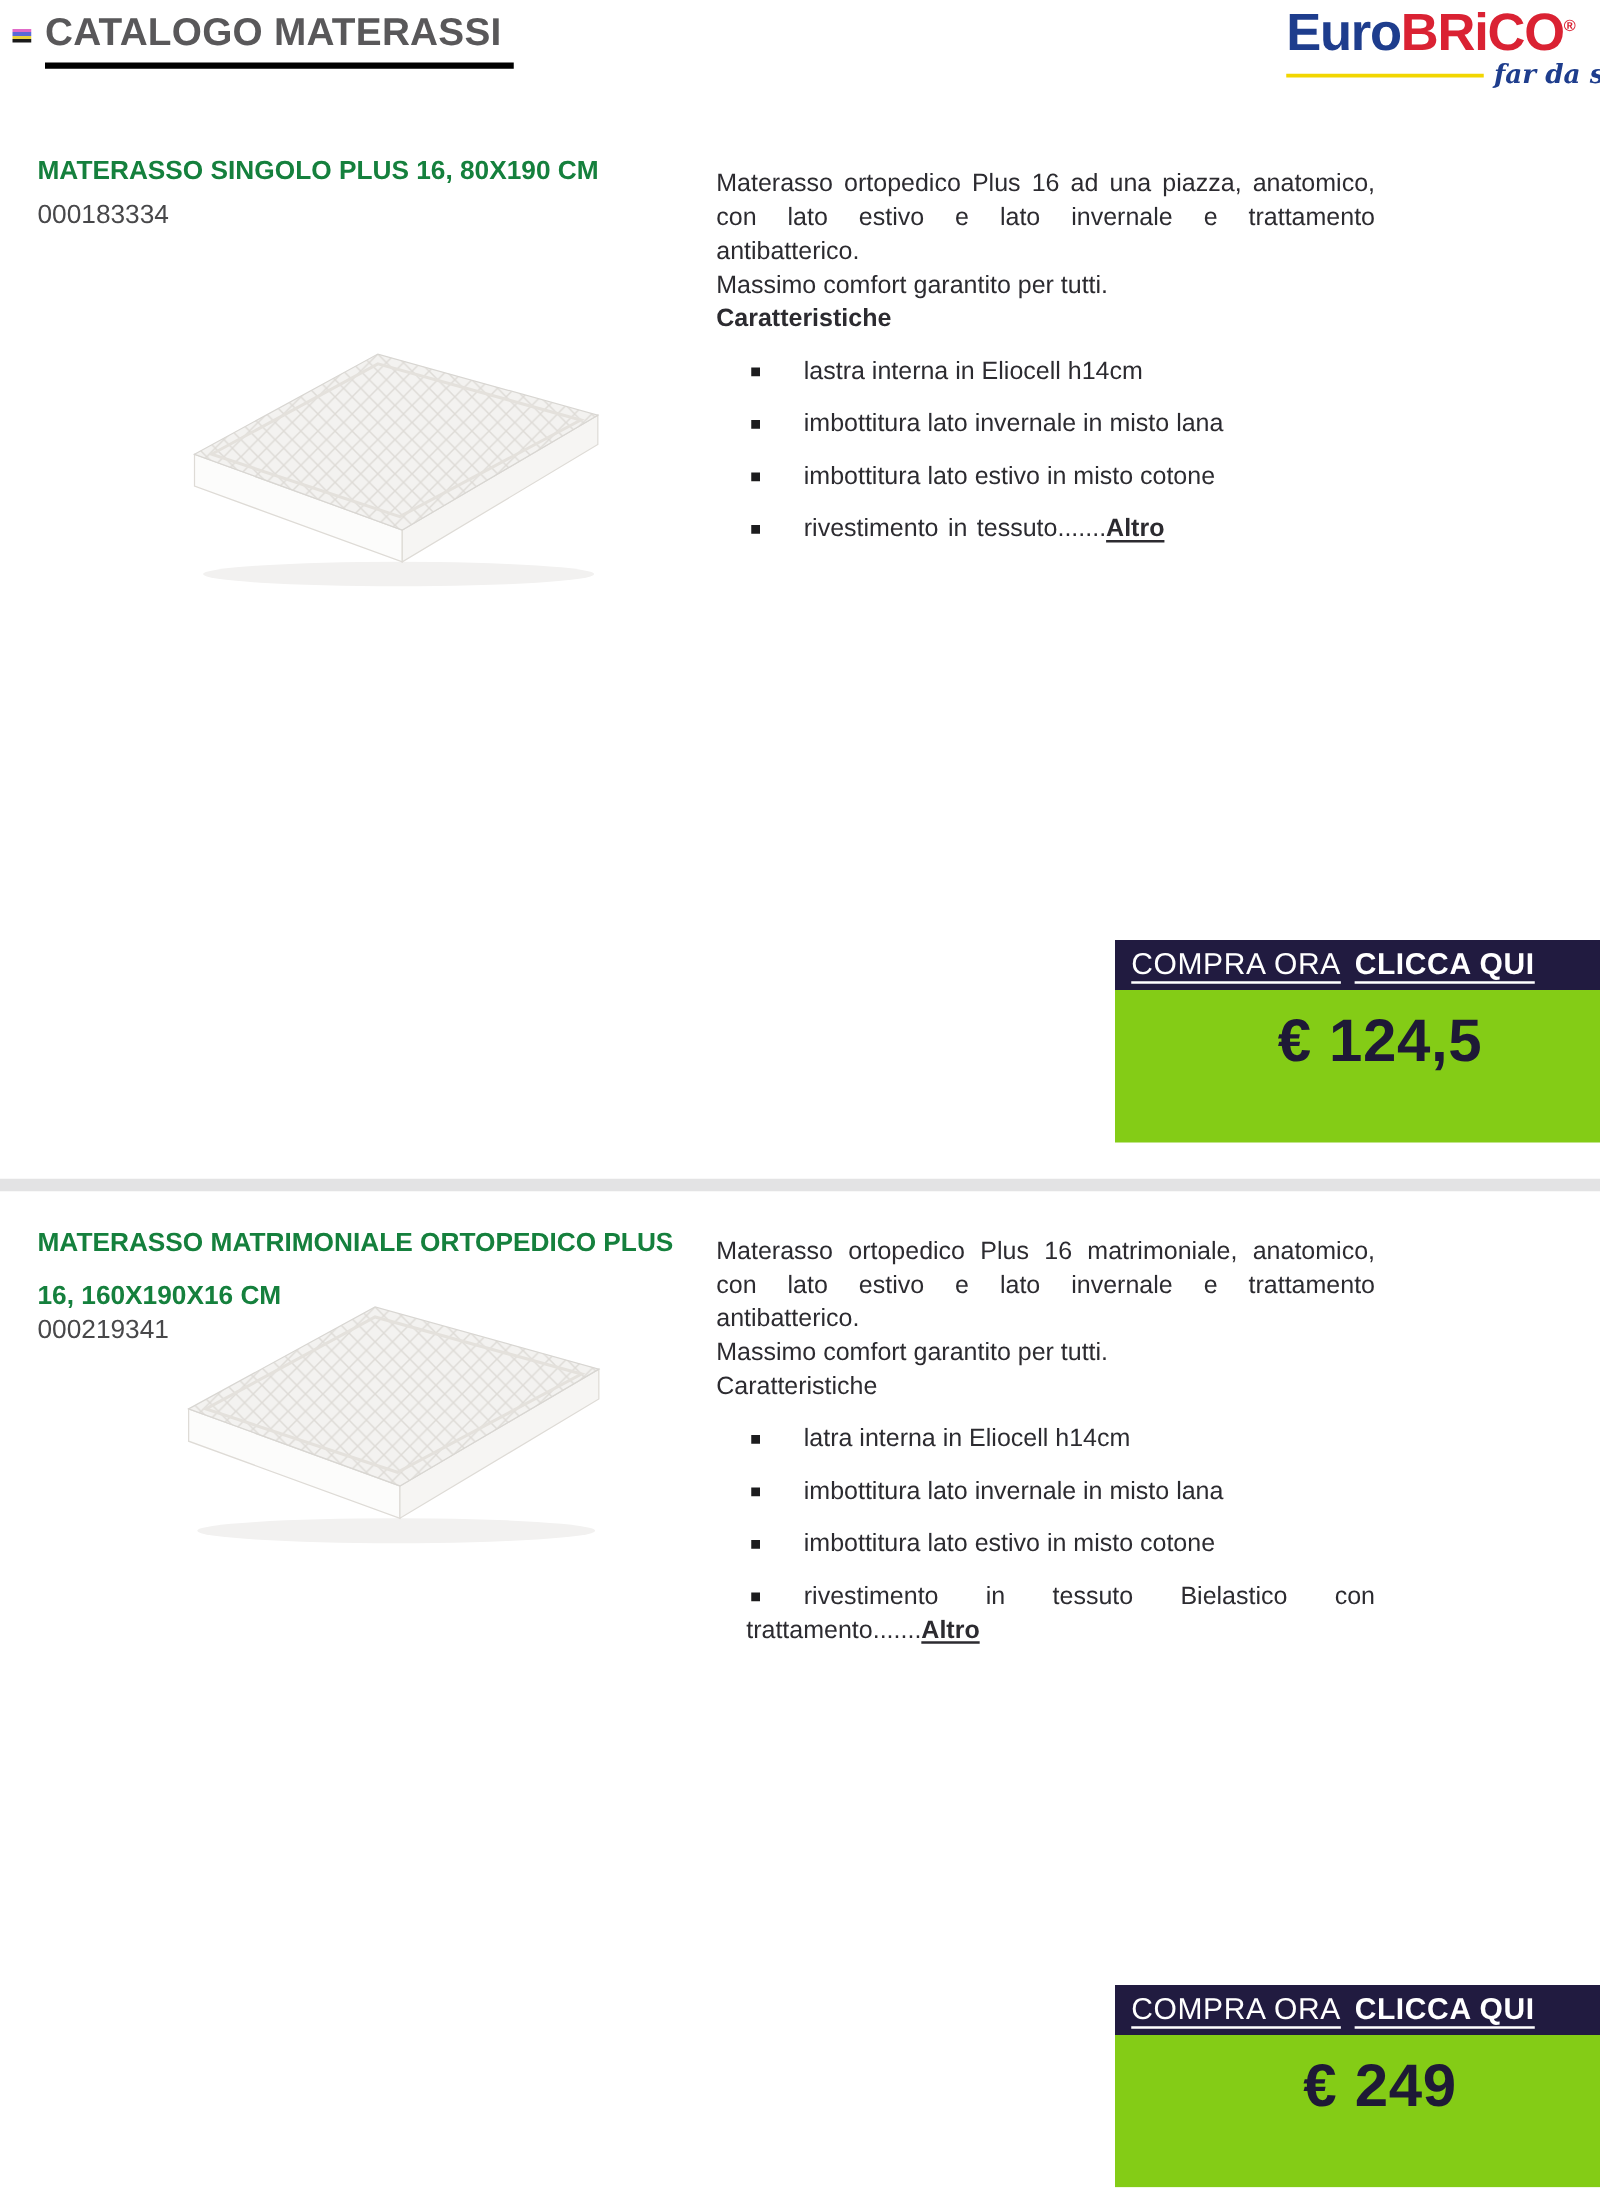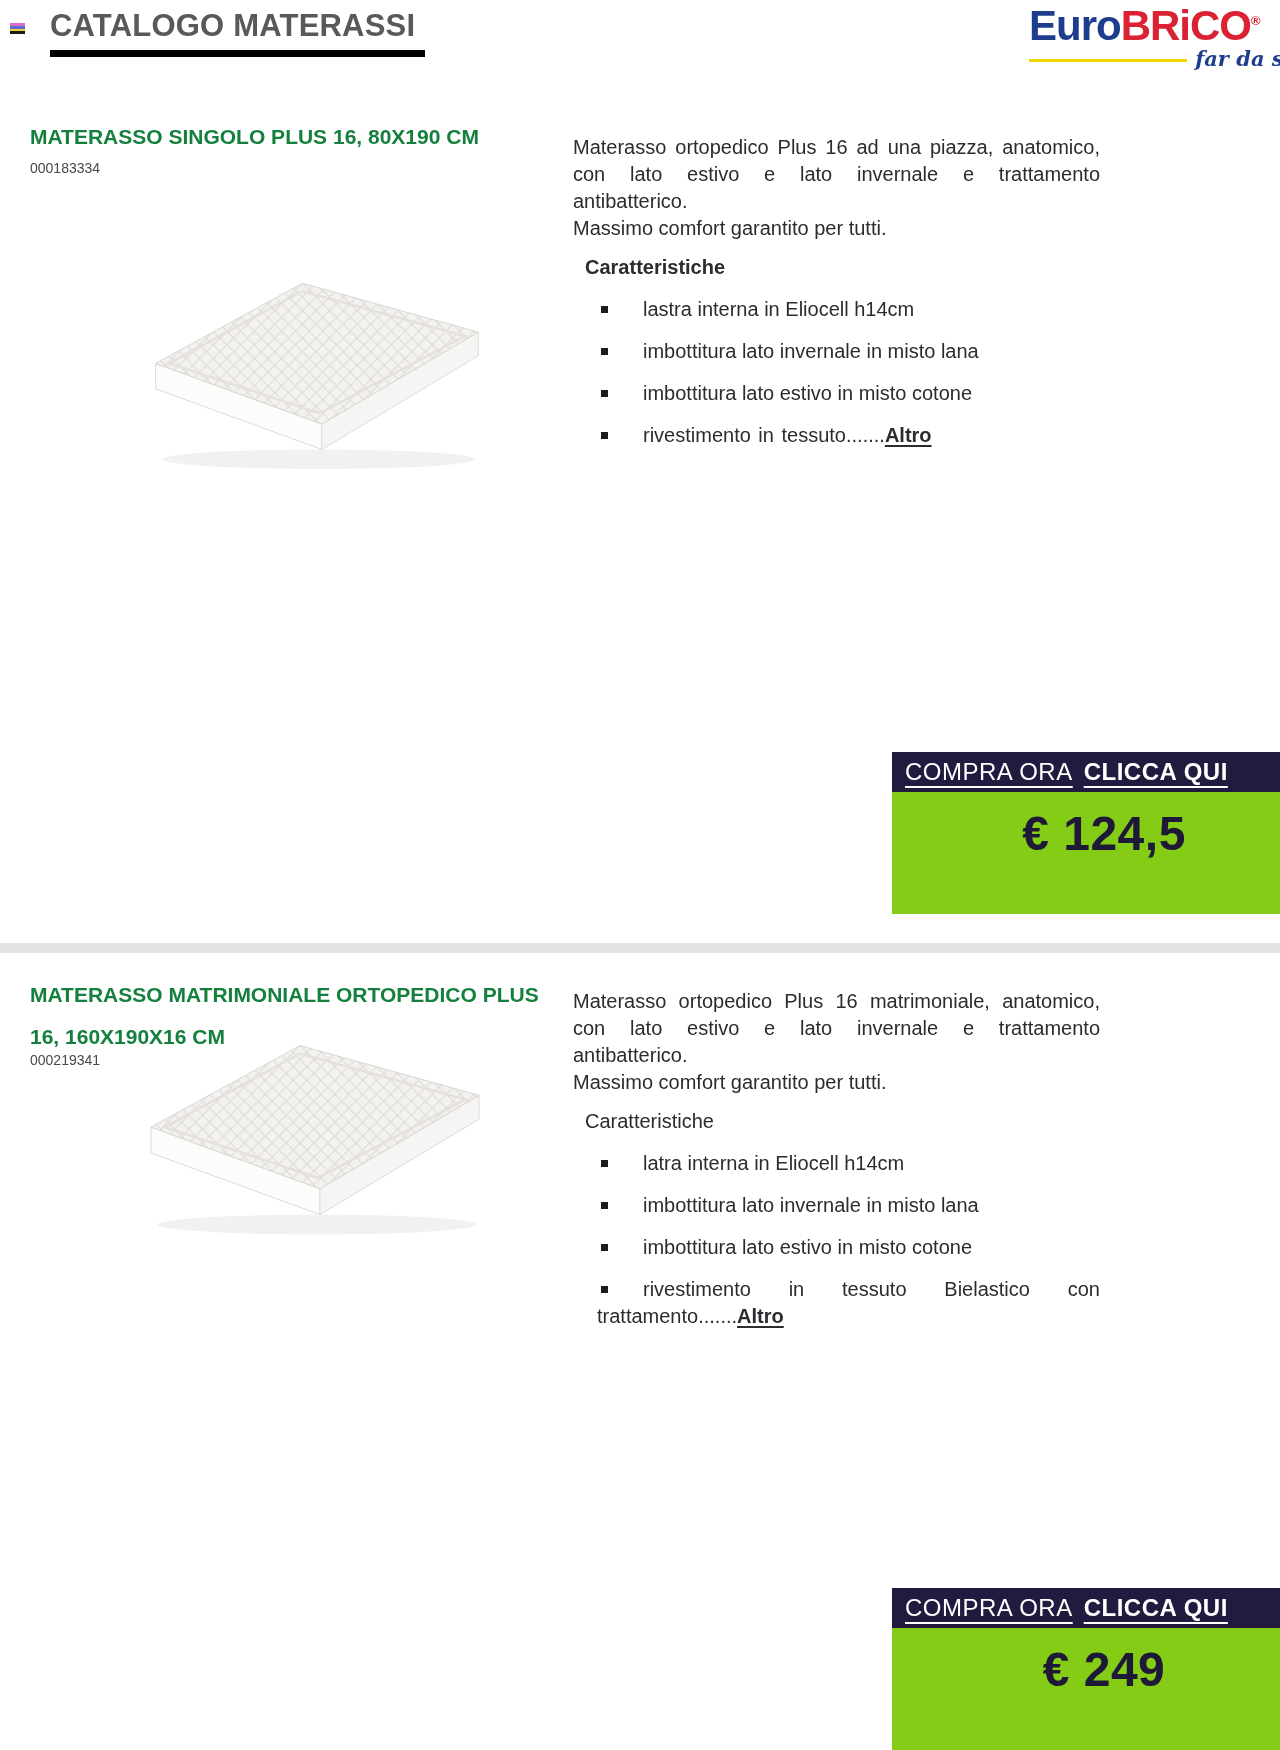--- a/index.html
+++ b/index.html
@@ -6,57 +6,57 @@
   .page{
     position:relative;width:1280px;height:1750px;background:#ffffff;overflow:hidden;
     font-family:"Liberation Sans",sans-serif;color:#2c2b30;
   }
   
   .mini-icon{
     position:absolute;left:10px;top:21px;width:15px;height:13px;
     background:linear-gradient(#ffffff 0 15%, #e06ac8 15% 35%, #5a6ad8 35% 58%, #e8d23c 58% 78%, #1a1a1a 78% 100%);
   }
   .header-title{
-    position:absolute;left:50px;top:8px;
+    position:absolute;left:36px;top:8px;
     font-size:31px;font-weight:bold;color:#59585a;letter-spacing:.2px;
-    border-bottom:7px solid #000000;padding:0 10px 6px 0;
+    border-bottom:5px solid #000000;padding:0 10px 6px 0;
   }
   .logo{position:absolute;left:984px;top:5px;width:268px;margin-left:45px;}
   .logo-text{font-size:42px;font-weight:800;line-height:1;letter-spacing:-1px;white-space:nowrap;}
   .logo-euro{color:#1e3d8d;}
   .logo-brico{color:#da2233;}
   .logo-reg{font-size:13px;color:#da2233;vertical-align:super;font-weight:bold;}
   .logo-bottom{display:flex;align-items:flex-end;margin-top:1px;}
   .logo-line{flex:1;height:3px;background:#f2d600;margin-bottom:7px;}
   .logo-tagline{
     margin-left:8px;font-family:"DejaVu Serif",serif;font-style:italic;font-weight:bold;
     font-size:21px;color:#1e3d8d;line-height:1;white-space:nowrap;
   }
   
   .product-title{
     position:absolute;left:30px;width:545px;
     font-size:21px;font-weight:bold;color:#15803d;line-height:42px;letter-spacing:0;
   }
   .product-title span{display:block;}
   .t1{top:116px;}
   .t2{top:974px;}
-  .product-code{position:absolute;left:30px;font-size:14px;color:#48484a;}
+  .product-code{position:absolute;left:30px;font-size:21px;color:#48484a;}
   .c1{top:160px;}
   .c2{top:1052px;}
   .product-image{position:absolute;}
   .img1{left:138px;top:262px;width:352px;height:240px;}
   .img2{left:133px;top:1026px;width:358px;height:240px;}
   .product-image svg{width:100%;height:100%;display:block;}
   
   .desc-col{position:absolute;left:573px;width:527px;font-size:20px;line-height:27px;color:#2c2b30;}
   .d1{top:134px;}
   .d2{top:988px;}
   .desc-para{text-align:justify;word-spacing:3px;margin:0;}
   .comfort-line{margin:0;}
-  .features-heading{font-weight:bold;margin:12px;}
+  .features-heading{font-weight:bold;margin:0;}
   .features-heading.regular{font-weight:normal;}
   .feature-row{position:relative;margin-top:15px;text-indent:46px;margin-left:24px;}
   .feature-row.justify{text-align:justify;word-spacing:2px;}
   .bullet-sq{position:absolute;left:4px;top:10px;width:7px;height:7px;background:#1c1c1e;}
   .altro-link{font-weight:bold;color:#2c2b30;text-decoration:underline;text-underline-offset:3px;text-decoration-thickness:2px;cursor:pointer;}
   
   .buy-box{position:absolute;left:892px;width:424px;}
   .b1{top:752px;}
   .b2{top:1588px;}
   .buy-bar{

